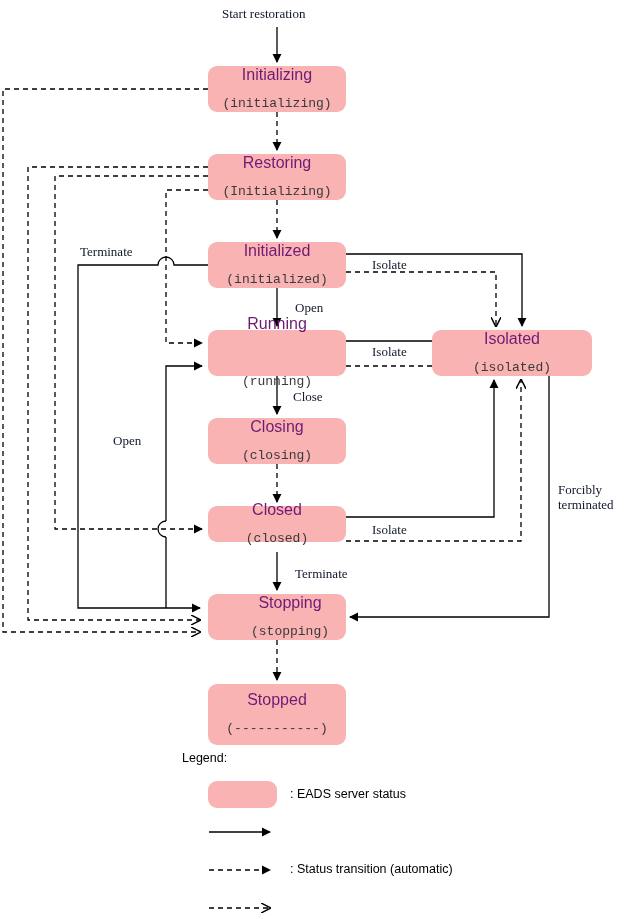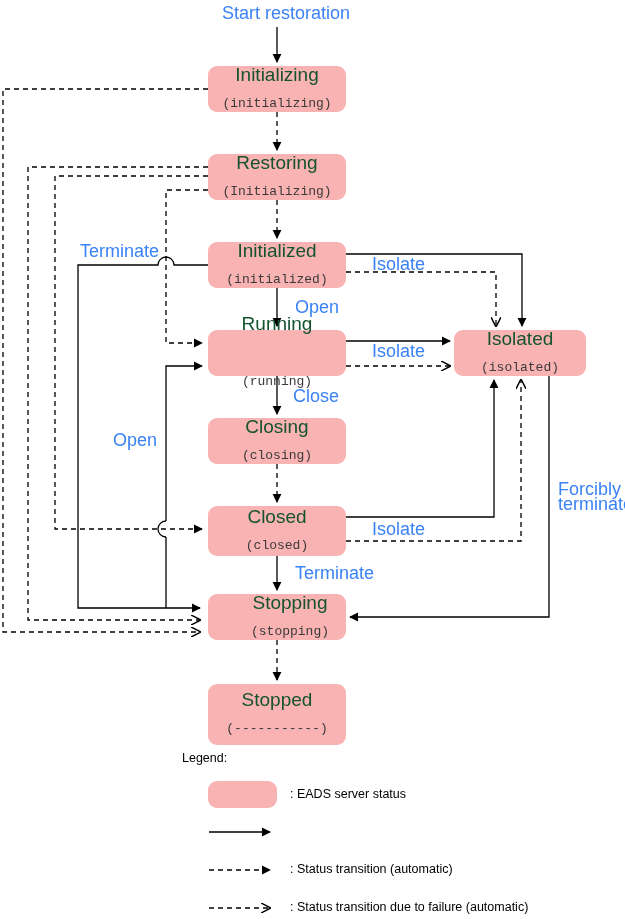--- a/index.html
+++ b/index.html
@@ -4,27 +4,27 @@
 <title>EADS Server Status Transition Diagram</title>
 <style>
   html,body{margin:0;padding:0;background:#ffffff;}
   body{font-family:"Liberation Sans",sans-serif;color:#000;}
   #diagram{position:relative;width:625px;height:919px;overflow:hidden;background:#fff;}
   svg.wires{position:absolute;left:0;top:0;width:625px;height:919px;}
 
   .state-box{position:absolute;background:#f9b3b3;border-radius:9px;
     display:flex;flex-direction:column;align-items:center;justify-content:center;
     box-sizing:border-box;}
-  .state-name{font-family:"Liberation Sans",sans-serif;font-size:19px;color:#14532d;
+  .state-name{font-family:"Liberation Sans",sans-serif;font-size:16px;color:#701a75;
     line-height:16px;white-space:nowrap;}
   .state-code{font-family:"Liberation Mono",monospace;font-size:13px;color:#3a3a3a;
     line-height:16px;white-space:nowrap;margin-top:13px;}
 
-  .edge-label{position:absolute;font-family:Liberation Sans, sans-serif;font-size:18px;
-    color:#3b82f6;white-space:nowrap;line-height:15px;}
+  .edge-label{position:absolute;font-family:Liberation Serif, serif;font-size:13px;
+    color:#0f172a;white-space:nowrap;line-height:15px;}
 
   .legend-title{position:absolute;font-family:"Liberation Sans",sans-serif;font-size:12.5px;color:#000;}
   .legend-swatch{position:absolute;background:#f9b3b3;border-radius:9px;}
   .legend-text{position:absolute;font-family:"Liberation Sans",sans-serif;font-size:12.5px;
     color:#000;white-space:nowrap;}
 </style>
 </head>
 <body>
 
 <div id="diagram">
@@ -152,33 +152,33 @@
         <div class="state-code">(initialized)</div>
       </div>
       <div class="state-box" style="left: 208px; top: 330px; width: 138px; height: 46px; gap: 29px;">
         <div class="state-name">Running</div>
         <div class="state-code">(running)</div>
       </div>
       <div class="state-box" style="left: 208px; top: 418px; width: 138px; height: 46px;">
         <div class="state-name">Closing</div>
         <div class="state-code">(closing)</div>
       </div>
-      <div class="state-box" style="left: 208px; top: 506px; width: 138px; height: 50px; justify-content: center;">
+      <div class="state-box" style="left: 208px; top: 506px; width: 138px; height: 36px; justify-content: center;">
         <div class="state-name">Closed</div>
         <div class="state-code">(closed)</div>
       </div>
       <div class="state-box" style="left: 208px; top: 594px; width: 138px; height: 46px; padding-left: 26px;">
         <div class="state-name">Stopping</div>
         <div class="state-code">(stopping)</div>
       </div>
       <div class="state-box" style="left: 208px; top: 684px; width: 138px; height: 61px;">
         <div class="state-name">Stopped</div>
         <div class="state-code">(-----------)</div>
       </div>
-      <div class="state-box" style="left: 454px; top: 330px; width: 132px; height: 46px;">
+      <div class="state-box" style="left: 432px; top: 330px; width: 160px; height: 46px;">
         <div class="state-name">Isolated</div>
         <div class="state-code">(isolated)</div>
       </div>
     </div>
   <div id="edge-labels-layer">
       <div class="edge-label" style="left: 80px; top: 244px;">Terminate</div>
       <div class="edge-label" style="left: 372px; top: 257px;">Isolate</div>
       <div class="edge-label" style="left: 295px; top: 300px;">Open</div>
       <div class="edge-label" style="left: 372px; top: 344px;">Isolate</div>
       <div class="edge-label" style="left: 293px; top: 389px;">Close</div>
@@ -188,15 +188,14 @@
 terminated</div>
       <div class="edge-label" style="left: 295px; top: 566px;">Terminate</div>
     </div>
 
   <div class="legend-title" style="left:182px;top:751px;">Legend:</div>
 
   <div class="legend-swatch" style="left:208px;top:781px;width:69px;height:27px;"></div>
 
   <div class="legend-text" style="left:290px;top:787px;">: EADS server status</div>
   <div class="legend-text" style="left:290px;top:862px;">: Status transition (automatic)</div>
-  <div class="legend-text" style="left:290px;top:900px;">: Status transition due to failure (automatic)</div>
 
 </div>
 
 </body></html>

